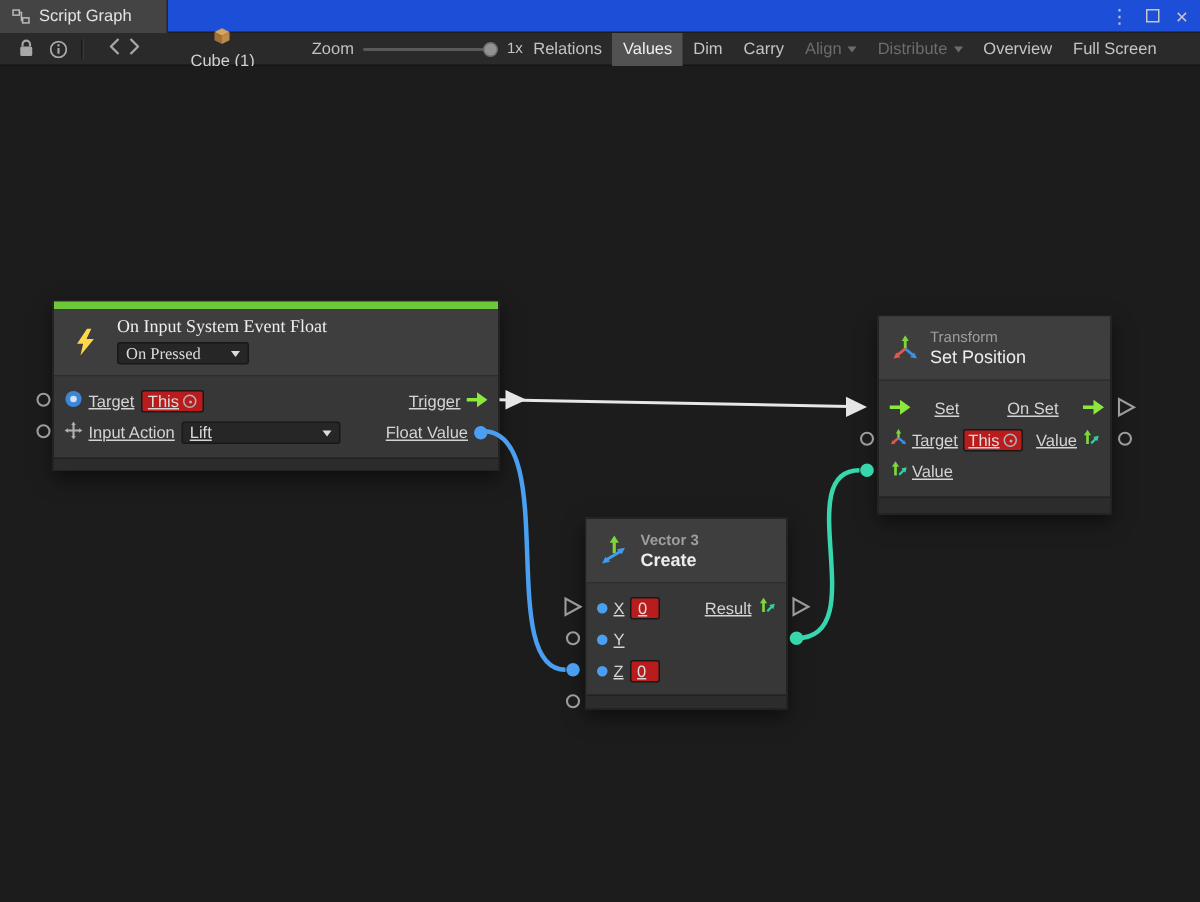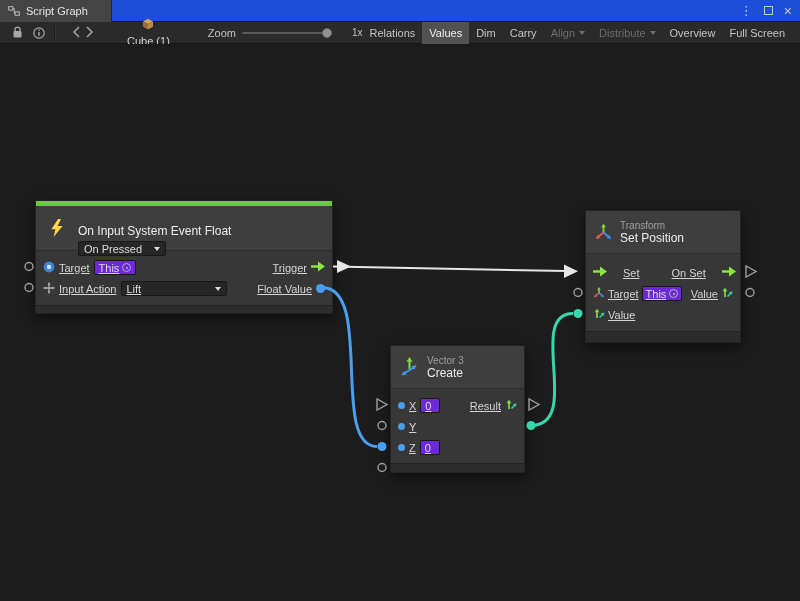--- a/index.html
+++ b/index.html
@@ -41,21 +41,21 @@
   .nhead{background:#3e3e3e;display:flex;border-bottom:1px solid #2d2d2d;}
   .nicon{display:flex;align-items:center;justify-content:center;}
   .ncol{display:flex;flex-direction:column;justify-content:center;}
   .ntitle{font-size:12px;color:#ededed;white-space:nowrap;}
   .nsub{font-size:10px;color:#9e9e9e;white-space:nowrap;}
   .nbody{background:#373737;}
   .prow{display:flex;align-items:center;height:21px;padding:0 7px;font-size:11px;color:#d4d4d4;gap:4px;text-decoration:underline;}
   .prow > *{white-space:nowrap;flex-shrink:0;}
   .spacer{flex:1 1 0;min-width:0;}
   .plabel{color:#d4d4d4;}
-  .vbox{background:#6d28d9;border:1px solid #181818;border-radius:2px;height:15px;display:flex;align-items:center;gap:3px;padding:0 4px;color:#dcdcdc;font-size:11px;}
+  .vbox{background:#b91c1c;border:1px solid #181818;border-radius:2px;height:15px;display:flex;align-items:center;gap:3px;padding:0 4px;color:#dcdcdc;font-size:11px;}
   .ddown{background:#262626;border:1px solid #181818;border-radius:2px;height:15px;display:flex;align-items:center;justify-content:space-between;padding:0 5px;color:#dcdcdc;font-size:11px;}
   .picker{position:relative;width:9px;height:9px;border:1px solid #b2b2b2;border-radius:50%;display:inline-block;}
   .picker::after{content:"";position:absolute;inset:2.5px;background:#b2b2b2;border-radius:50%;}
   .pdot{width:9px;height:9px;border-radius:50%;background:#4a9ff0;display:inline-block;}
   .pdot.sm{width:7px;height:7px;}
   .nfoot{background:#2c2c2c;border-top:1px solid #222;}
 </style>
 </head>
 <body>
 
@@ -106,21 +106,21 @@
           <polygon points="1,3.4 6,6 6,11.4 1,8.8" fill="#9d7138"></polygon>
           <polygon points="11,3.4 6,6 6,11.4 11,8.8" fill="#bd8a48"></polygon>
         </svg>
       <span>Cube (1)</span>
     </span>
     <span class="zoomlbl">Zoom</span>
     <span class="slider">
       <span class="track"></span>
       <span class="handle"></span>
     </span>
-    <span style="font-size:10px;margin-left:14px;">1x</span>
+    <span style="font-size:10px;">1x</span>
     <div class="btns">
       <span class="tbtn">Relations</span>
       <span class="tbtn active">Values</span>
       <span class="tbtn">Dim</span>
       <span class="tbtn">Carry</span>
       <span class="tbtn disabled">
           <span>Align</span>
           <span class="caret"></span>
         </span>
       <span class="tbtn disabled">
@@ -135,21 +135,21 @@
   <div class="canvas">
 
     <div class="node" style="left:35px;top:156px;width:298px;">
       <div class="accent"></div>
       <div class="nhead" style="height:45px;">
         <div class="nicon" style="width:42px;">
           <svg width="14" height="18" viewBox="0 0 12 16">
               <polygon points="7,0 1,9 4.6,9 3,16 11,6.2 6.6,6.2 9.5,0" fill="#ffd84a"></polygon>
             </svg>
         </div>
-        <div style="padding-top:18px;">
+        <div style="padding-top:4px;font-family:Liberation Serif, serif;">
           <div class="ntitle">On Input System Event Float</div>
           <div class="ddown" style="width:88px;margin-top:3px;">
             <span>On Pressed</span>
             <span class="caret"></span>
           </div>
         </div>
       </div>
       <div class="nbody" style="padding:6px 0;">
         <div class="prow">
           <span><svg width="12" height="12" viewBox="0 0 12 12">
@@ -183,21 +183,21 @@
           </div>
           <span class="spacer"></span>
           <span class="plabel">Float Value</span>
           <span class="pdot"></span>
         </div>
       </div>
       <div class="nfoot" style="height:8px;"></div>
     </div>
 
     <div class="node" style="left:390px;top:301px;width:135px;">
-      <div class="nhead" style="height:43px;">
+      <div class="nhead" style="height:43px;font-weight:bold;">
         <div class="nicon" style="width:36px;">
           <svg width="21" height="22" viewBox="0 0 22 22">
               <line x1="11" y1="13" x2="11" y2="4" stroke="#7ed63b" stroke-width="2.2"></line>
               <polygon points="11,0.5 7.8,5.6 14.2,5.6" fill="#7ed63b"></polygon>
               <line x1="5.5" y1="17.5" x2="15.5" y2="11.5" stroke="#3f9df0" stroke-width="2"></line>
               <polygon points="2.5,20 8.2,18.9 4.8,15.4 " fill="#3f9df0"></polygon>
               <polygon points="18.5,9 12.8,10.1 16.2,13.6" fill="#3f9df0"></polygon>
             </svg>
         </div>
         <div class="ncol">

